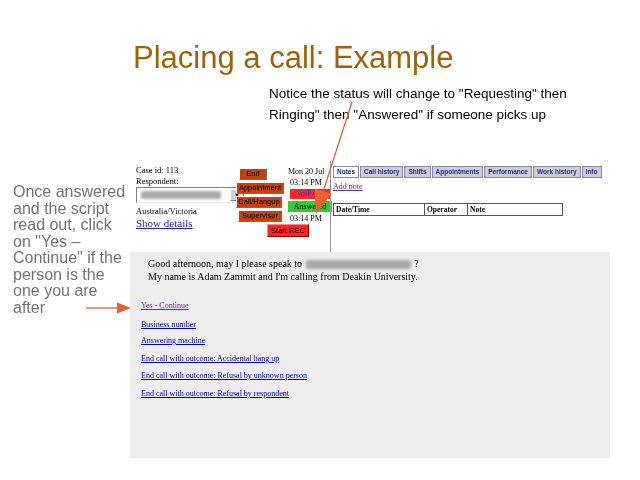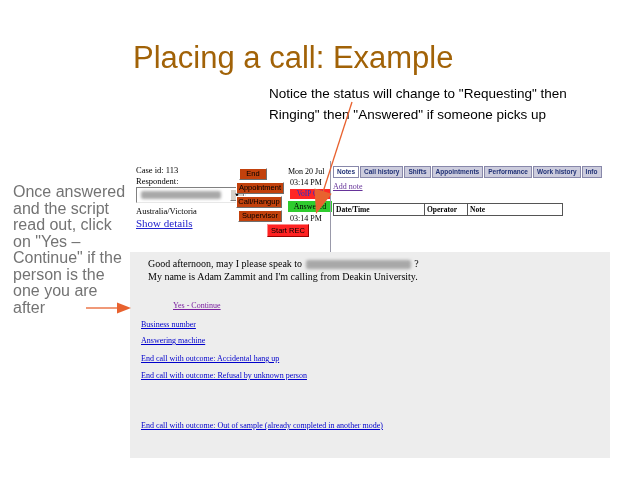--- a/index.html
+++ b/index.html
@@ -64,21 +64,21 @@
   .notes-table th,.notes-table td{border:1px solid #555;padding:0 2px;height:11px;
                text-align:left;font-weight:normal;white-space:nowrap;}
   .notes-table th{font-weight:bold;}
   .col-dt{width:86px;} .col-op{width:38px;} .col-note{width:90px;}
 
   
   .script-sec{left:0;top:91px;width:480px;height:206px;background:#ededed;}
   .greet{left:18px;top:6px;font-size:10px;white-space:nowrap;}
   .intro{left:18px;top:19px;font-size:10px;white-space:nowrap;}
   .rlink{position:absolute;left:11px;font-size:8px;color:#0000cc;text-decoration:underline;white-space:nowrap;}
-  .rlink.visited{color:#7a1fa0;margin-left:32px;}
+  .rlink.visited{color:#7a1fa0;}
   .l1{top:49px}.l2{top:68px}.l3{top:84px}.l4{top:102px}
   .l5{top:119px}.l6{top:137px}.l7{top:153px}.l8{top:169px}
 
   
   .blur{background:#a8a8a8;border-radius:2px;filter:blur(1.5px);}
   .blur-inline{display:inline-block;width:105px;height:9px;vertical-align:middle;margin:0 1px;}
   .blur-op{width:30px;height:7px;margin:1px 0;}
 </style>
 </head>
 <body>
@@ -156,15 +156,15 @@
       <span>Good afternoon, may I please speak to</span>
       <span class="blur blur-inline"></span>
       <span>?</span>
     </div>
 
     <a class="rlink visited l1">Yes - Continue</a>
     <a class="rlink l2">Business number</a>
     <a class="rlink l3">Answering machine</a>
     <a class="rlink l4">End call with outcome: Accidental hang up</a>
     <a class="rlink l5">End call with outcome: Refusal by unknown person</a>
-    <a class="rlink l8">End call with outcome: Out of sample (already completed in another mode)</a>
+    <a class="rlink l6">End call with outcome: Refusal by respondent</a>
   </div>
 </div>
 
 </body></html>

